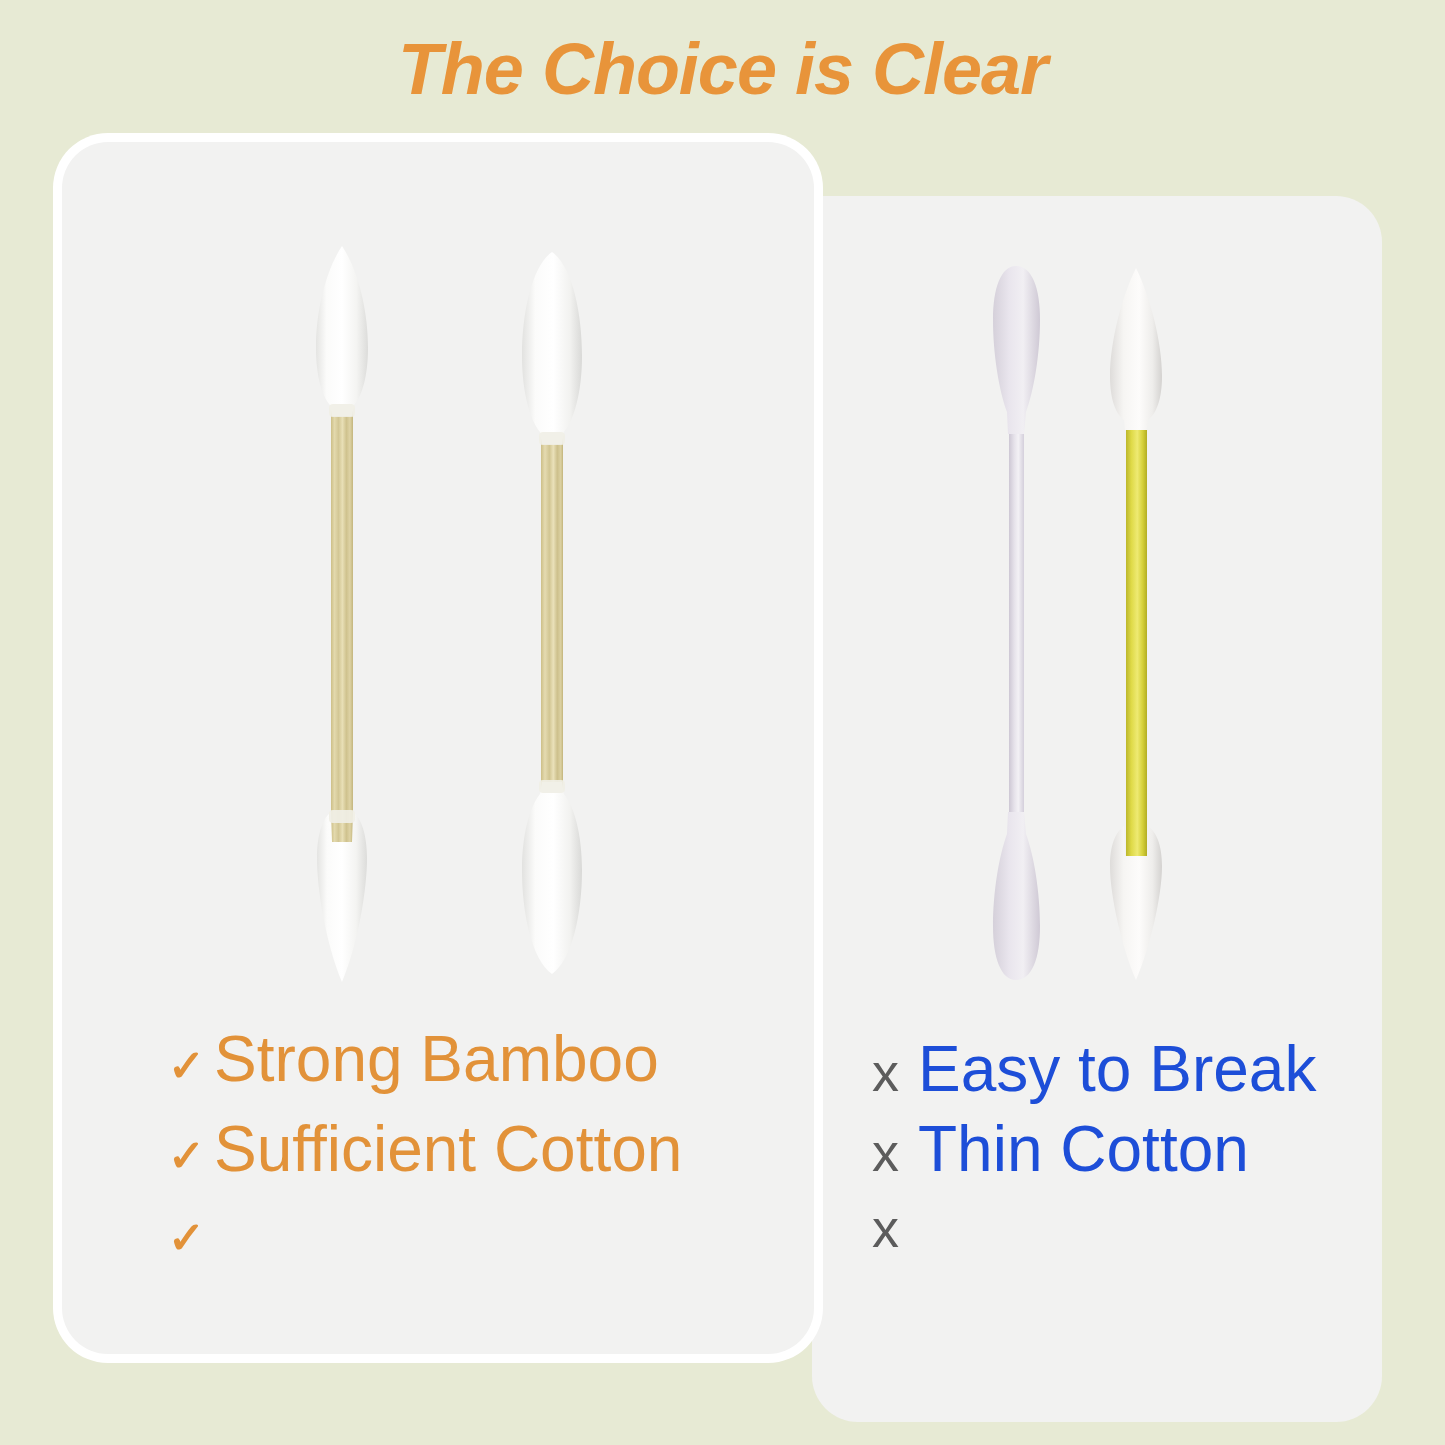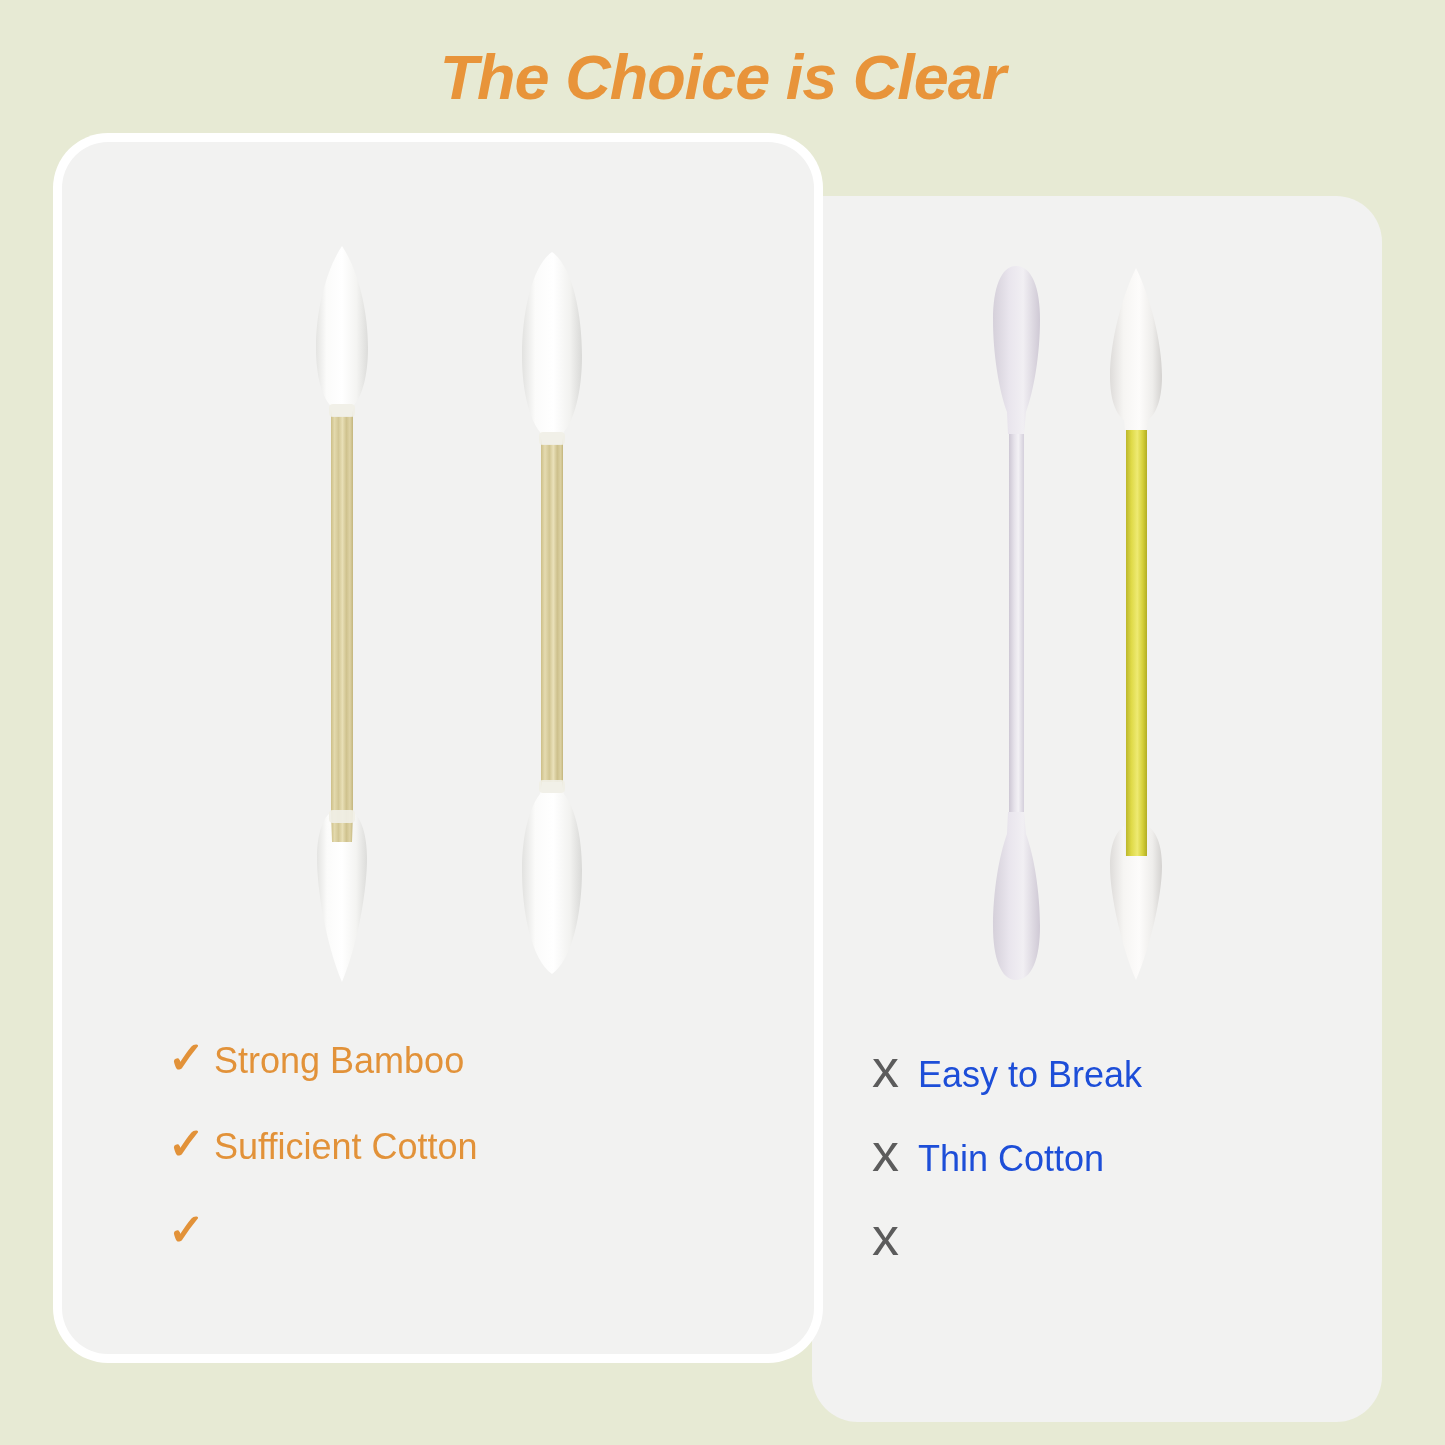--- a/index.html
+++ b/index.html
@@ -19,24 +19,24 @@
     position: absolute;
     inset: 0;
     width: 1445px;
     height: 1445px;
   }
 
   
   .title {
     position: absolute;
     left: 0;
-    top: 22px;
+    top: 14px;
     width: 1445px;
     text-align: center;
-    font-size: 63px;
+    font-size: 72px;
     line-height: 110px;
     font-weight: bold;
     font-style: italic;
     letter-spacing: -1px;
     color: #e8943a;
     white-space: nowrap;
   }
 
   
   .panel {
@@ -110,21 +110,21 @@
     font-weight: bold;
   }
   .list-others .marker {
     color: #5c5c5c;
     font-size: 54px;
     line-height: 60px;
     font-weight: normal;
   }
 
   .feature-text {
-    font-size: 36px;
+    font-size: 64px;
     line-height: 62px;
     text-align: right;
   }
   .list-ours .feature-text {
     color: #e29239;
     font-weight: normal;
   }
   .list-others .feature-text {
     color: #1d4ed8;
     font-weight: normal;

